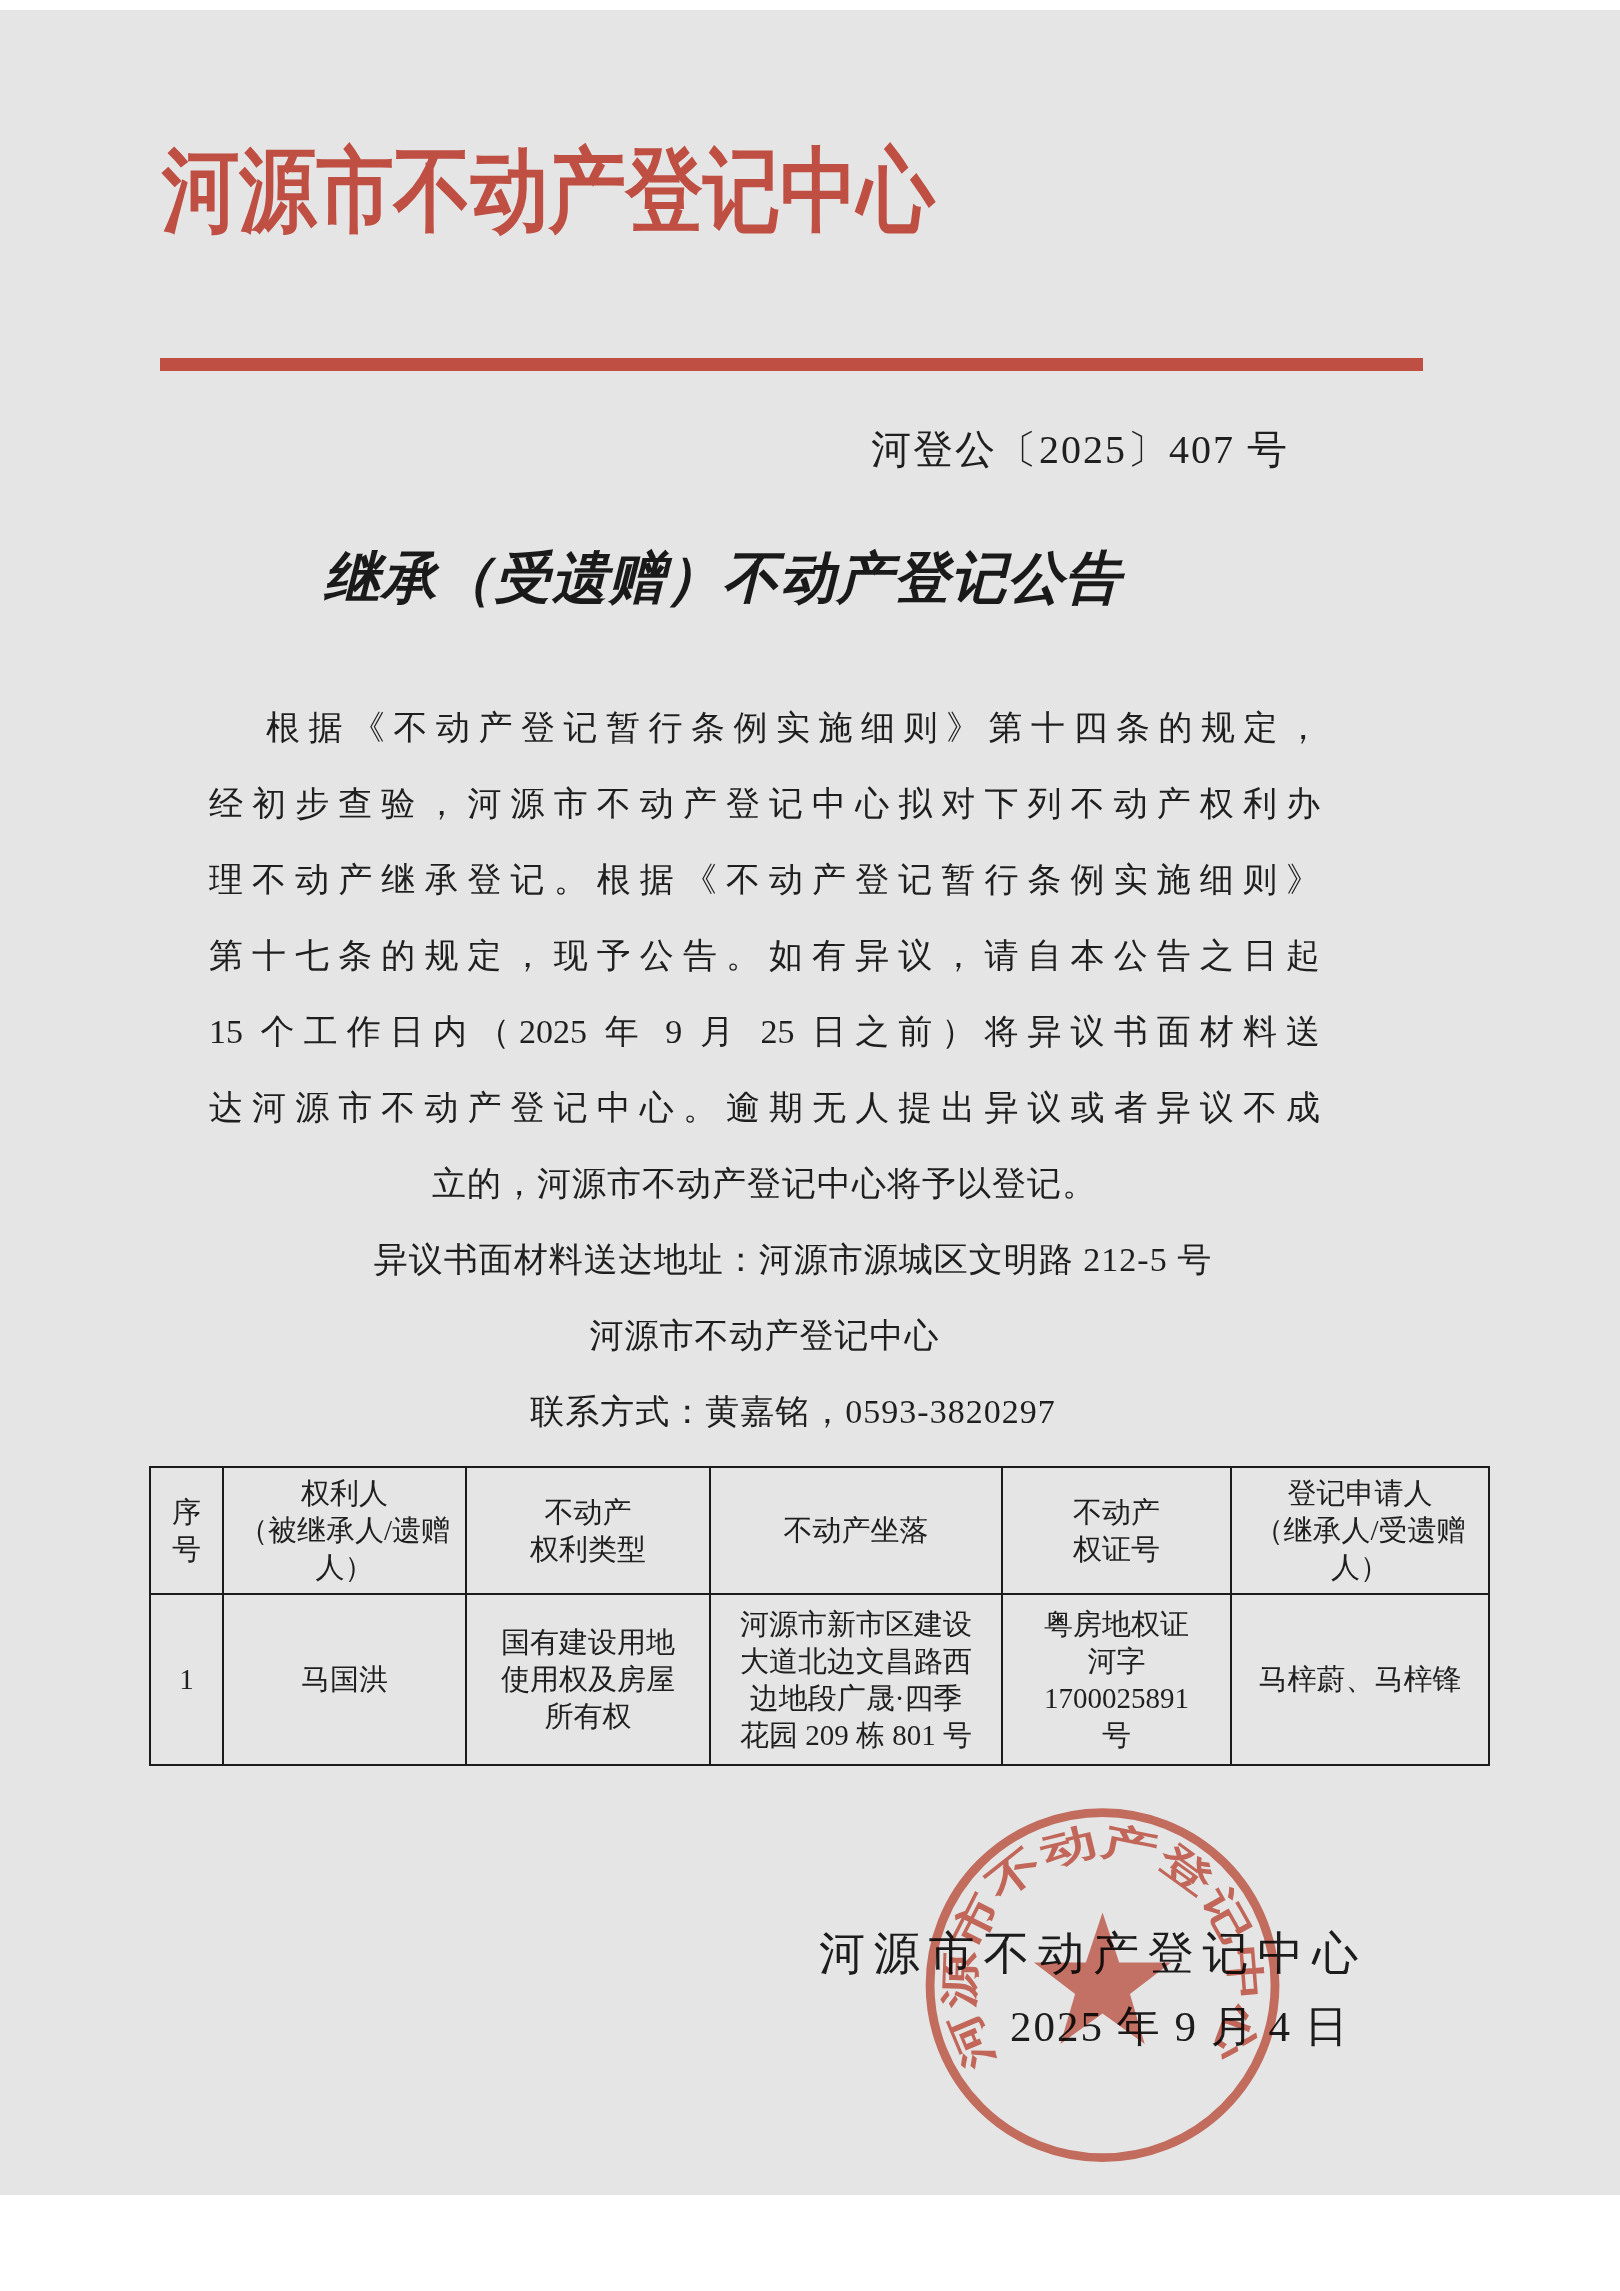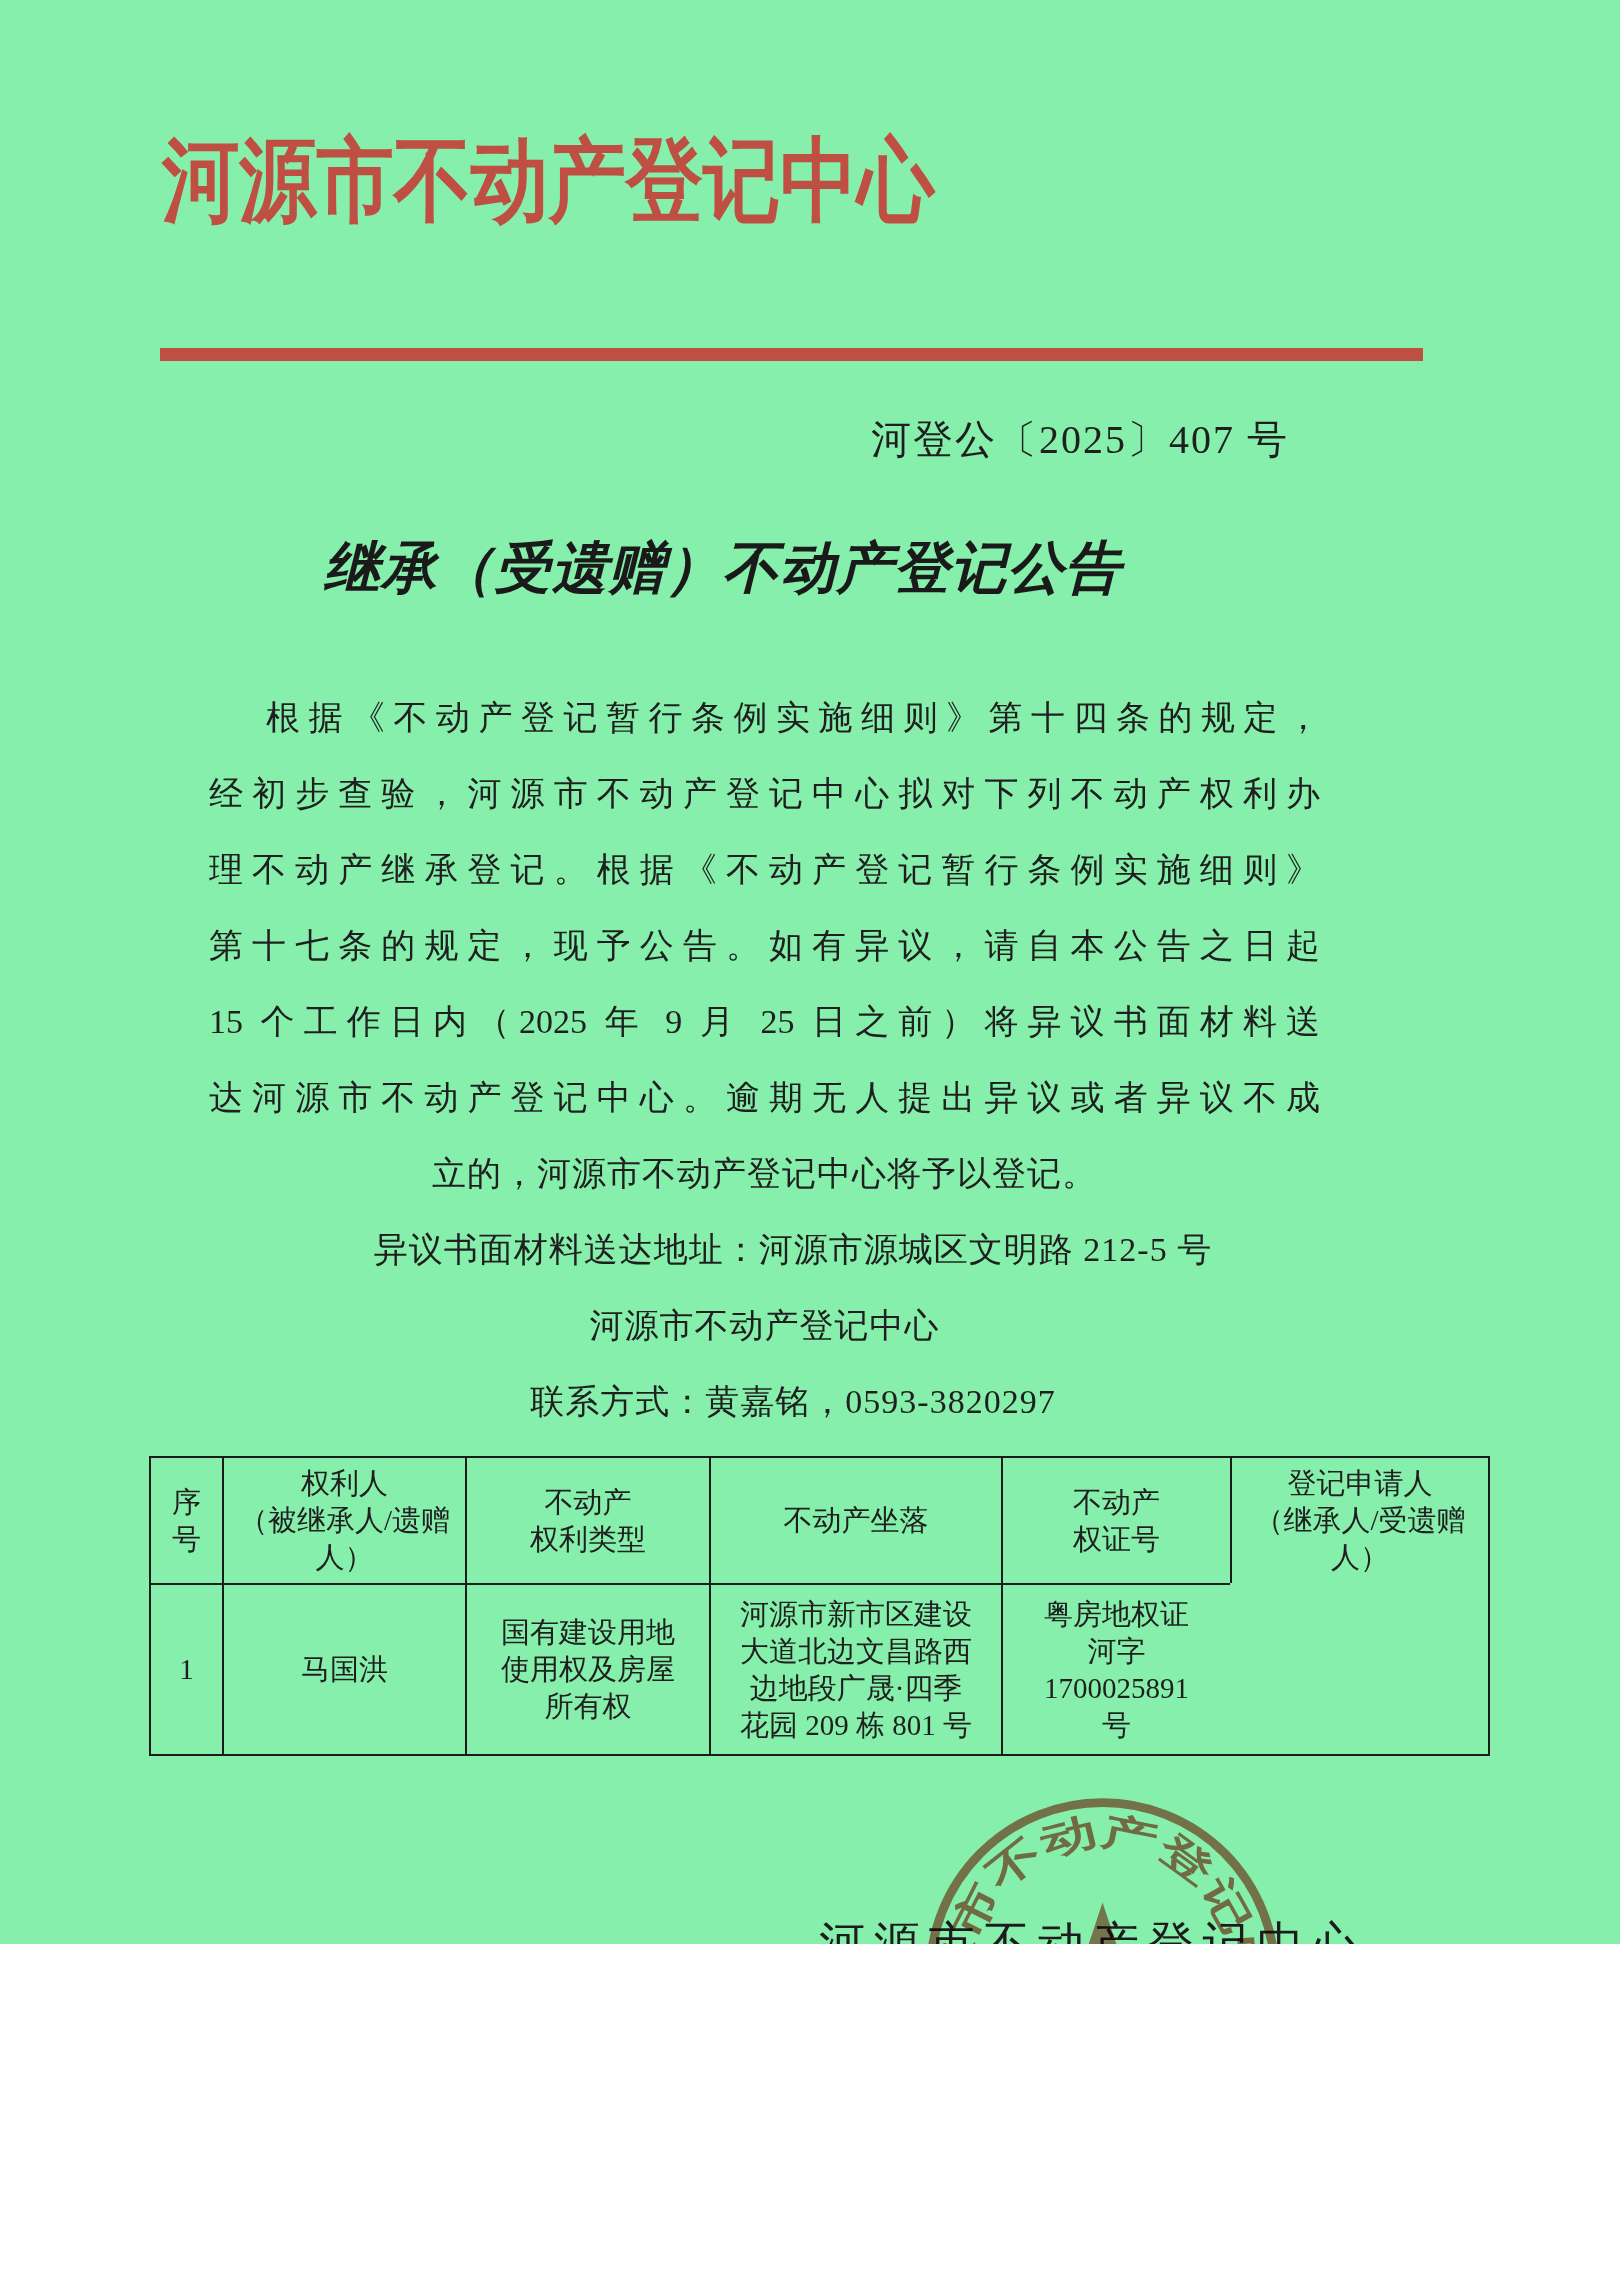--- a/index.html
+++ b/index.html
@@ -1,22 +1,23 @@
 <!DOCTYPE html>
 <html style="--header-red: #bf4e43; --seal-red: #d05a48; --text-black: #1f1f1f;"><head>
 <meta charset="utf-8">
 <style>
   html,body{margin:0;padding:0;background:#ffffff;}
   .page{
     position:relative;
-    width:1620px;height:1944px;
-    background:#86efac;
+    width:1620px;height:2185px;
+    background:#e5e5e5;
     overflow:hidden;
     font-family:"Liberation Serif","DejaVu Serif",serif;
     color:var(--text-black,#1f1f1f);
+    margin-top:10px;
   }
   
   .letterhead{
     position:absolute;left:162px;top:135px;
     font-size:92px;font-weight:bold;line-height:1;
     color:var(--header-red,#bf4e43);
     white-space:nowrap;
     transform:scaleX(0.84);transform-origin:left top;
     letter-spacing:0px;
   }
@@ -149,20 +150,21 @@
 使用权及房屋
 所有权</div>
     <div class="cell r1 c3 bt bl">河源市新市区建设
 大道北边文昌路西
 边地段广晟·四季
 花园 209 栋 801 号</div>
     <div class="cell r1 c4 bt bl">粤房地权证
 河字
 1700025891
 号</div>
+    <div class="cell r1 c5 bt bl">马梓蔚、马梓锋</div>
   </div>
 
   <div class="signature-org">河源市不动产登记中心</div>
   <div class="signature-date">2025 年 9 月 4 日</div>
 
   <svg class="seal-svg" viewBox="0 0 1653 2338" xmlns="http://www.w3.org/2000/svg">
     <defs>
       <path id="sealArc" d="M 1017 2091 A 132 132 0 1 1 1233 2091" fill="none"></path>
     </defs>
     <circle class="seal-ring" cx="1125" cy="2015" r="176"></circle>

